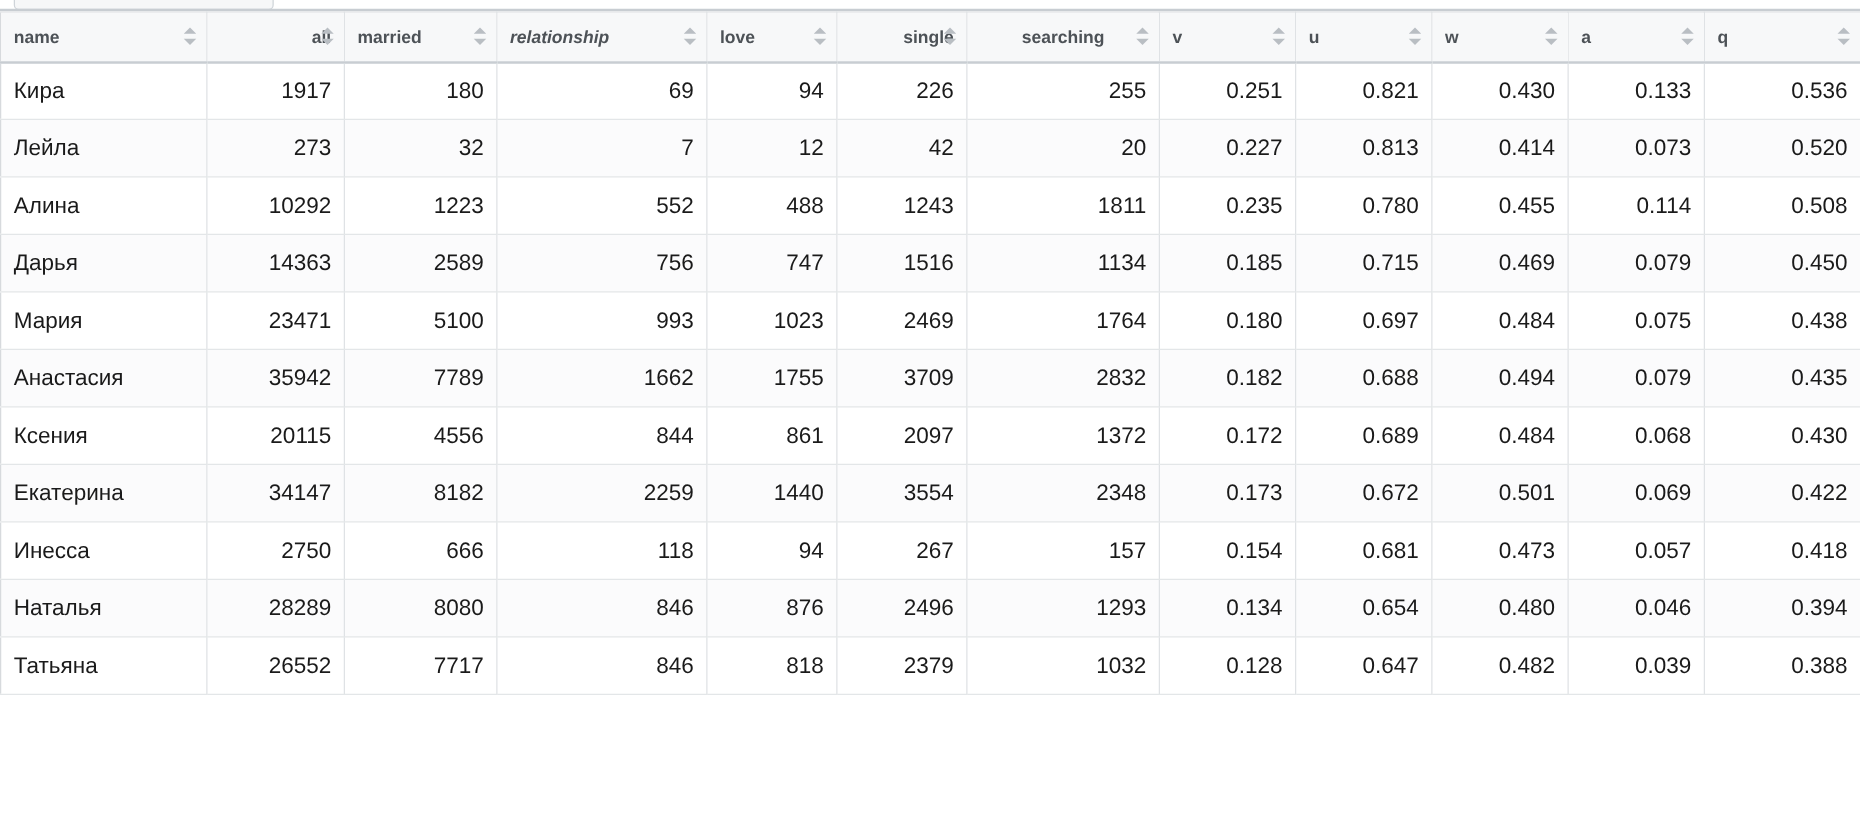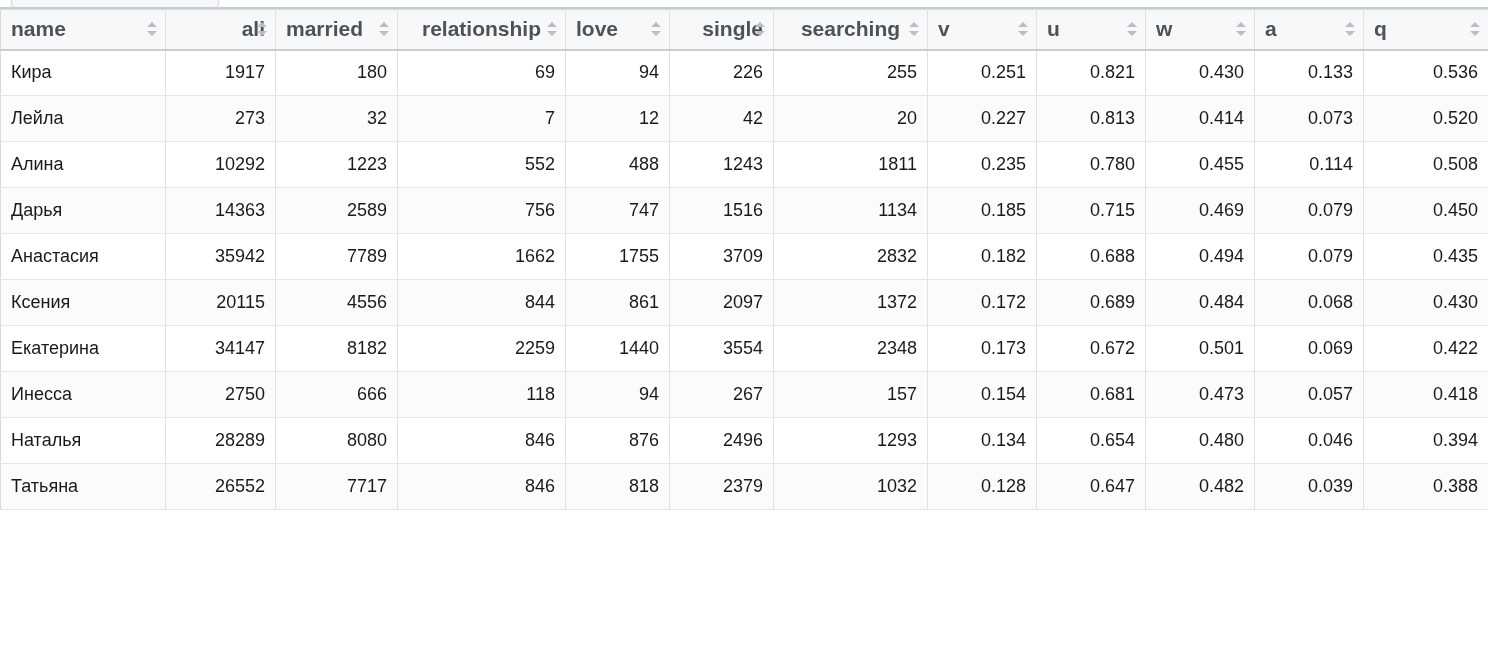--- a/index.html
+++ b/index.html
@@ -56,21 +56,21 @@
     border-left: 1px solid #d7dadd;
     border-right: 1px solid #d7dadd;
   }
   table.data-table thead th {
     background: #f7f8f9;
     border-bottom: 2px solid #c8cdd2;
     border-right: 1px solid #dfe2e5;
     border-top: 1px solid #d7dadd;
     height: 40px;
     padding: 0 10px;
-    font-size: 21px;
+    font-size: 14px;
     font-weight: bold;
     color: #4d5257;
     text-align: left;
     vertical-align: middle;
     position: relative;
     white-space: nowrap;
     overflow: visible;
     box-sizing: border-box;
     cursor: pointer;
   }
@@ -162,21 +162,21 @@
                   <span class="up"></span>
                   <span class="down"></span>
                 </span></span>
             </th>
             <th style="text-align: left;">
               <span class="th-inner"><span class="th-label">married</span><span class="sort-icon">
                   <span class="up"></span>
                   <span class="down"></span>
                 </span></span>
             </th>
-            <th style="text-align: center;">
+            <th style="text-align: left; font-style: italic;">
               <span class="th-inner"><span class="th-label">relationship</span><span class="sort-icon">
                   <span class="up"></span>
                   <span class="down"></span>
                 </span></span>
             </th>
             <th style="text-align: left;">
               <span class="th-inner"><span class="th-label">love</span><span class="sort-icon">
                   <span class="up"></span>
                   <span class="down"></span>
                 </span></span>
@@ -276,20 +276,34 @@
             <td class="col-num">747</td>
             <td class="col-num">1516</td>
             <td class="col-num">1134</td>
             <td class="col-num">0.185</td>
             <td class="col-num">0.715</td>
             <td class="col-num">0.469</td>
             <td class="col-num">0.079</td>
             <td class="col-num">0.450</td>
           </tr>
           <tr>
+            <td class="col-name">Мария</td>
+            <td class="col-num">23471</td>
+            <td class="col-num">5100</td>
+            <td class="col-num">993</td>
+            <td class="col-num">1023</td>
+            <td class="col-num">2469</td>
+            <td class="col-num">1764</td>
+            <td class="col-num">0.180</td>
+            <td class="col-num">0.697</td>
+            <td class="col-num">0.484</td>
+            <td class="col-num">0.075</td>
+            <td class="col-num">0.438</td>
+          </tr>
+          <tr>
             <td class="col-name">Анастасия</td>
             <td class="col-num">35942</td>
             <td class="col-num">7789</td>
             <td class="col-num">1662</td>
             <td class="col-num">1755</td>
             <td class="col-num">3709</td>
             <td class="col-num">2832</td>
             <td class="col-num">0.182</td>
             <td class="col-num">0.688</td>
             <td class="col-num">0.494</td>

